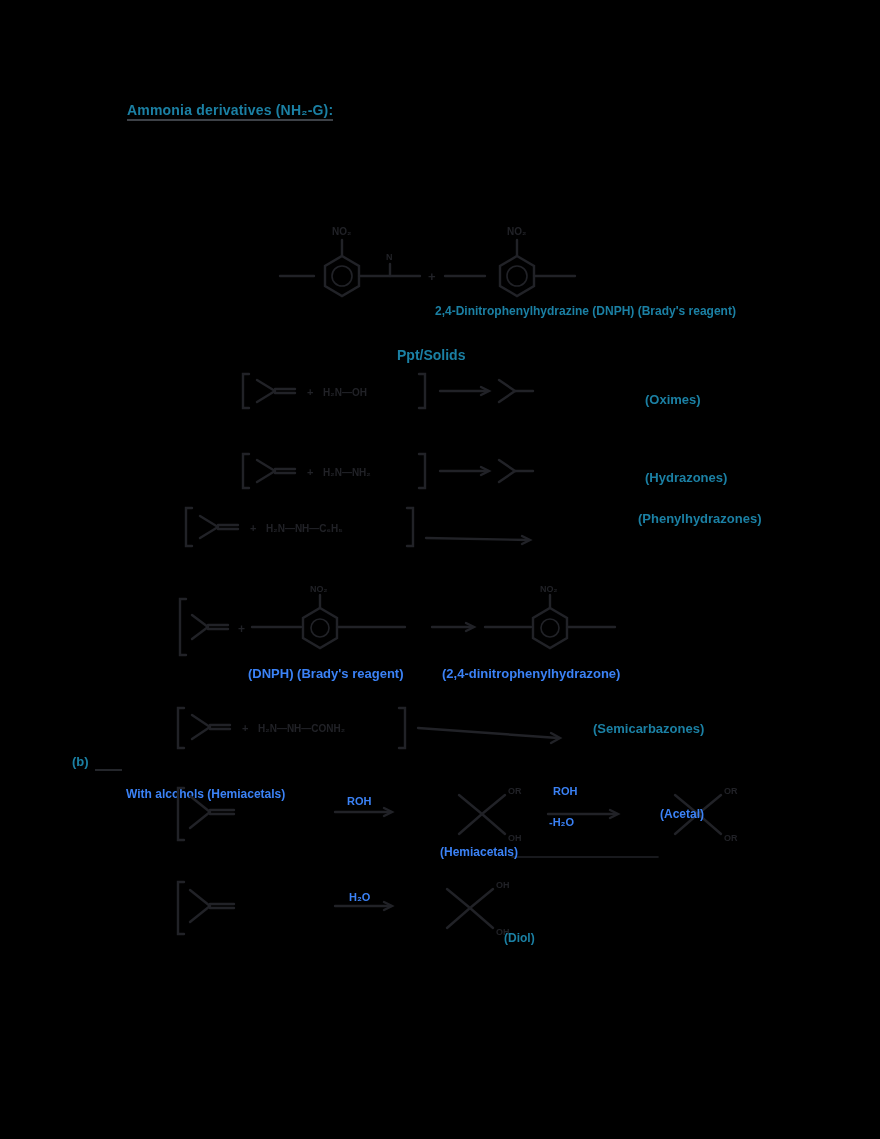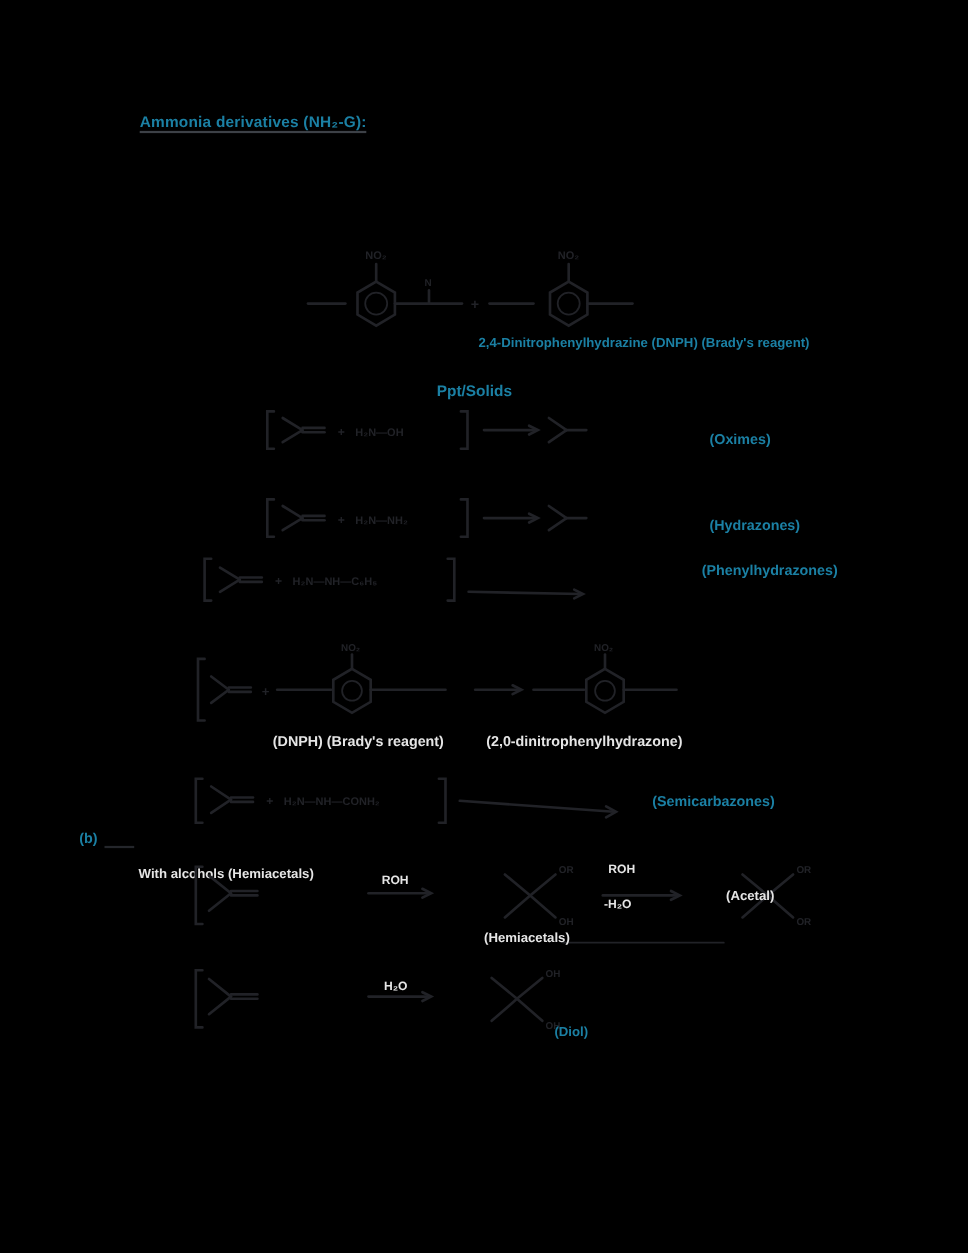--- a/index.html
+++ b/index.html
@@ -2,21 +2,21 @@
 <html><head>
 <meta charset="utf-8">
 <style>
   html,body{margin:0;padding:0;background:#000;}
   .page{
     position:relative;width:804px;height:1139px;background:#000000;
     font-family:"Liberation Sans", sans-serif;overflow:hidden;
   }
   .lbl{position:absolute;font-weight:bold;white-space:nowrap;}
   .teal{color:#1b80a4;}
-  .blue{color:#e5e5e5;}
+  .blue{color:#3b82f6;}
   .heading{font-size:14px;letter-spacing:.2px;}
   .caption{font-size:12px;}
   .deriv{font-size:13px;}
   .small{font-size:11px;}
   .rule{position:absolute;background:#3d4147;height:2px;}
   .blank-line{position:absolute;background:#24262b;height:2px;}
   svg{position:absolute;overflow:visible;}
   svg .ink{stroke:#212227;stroke-width:2.4;fill:none;stroke-linecap:round;}
   svg .ink-thin{stroke:#212227;stroke-width:1.6;fill:none;stroke-linecap:round;}
   svg text{font-family:"Liberation Sans", sans-serif;fill:#212227;font-weight:bold;}
@@ -115,21 +115,21 @@
     <line class="ink" x1="262" y1="42" x2="302" y2="42"></line>
     <polyline class="ink" points="296,38 304,42 296,46"></polyline>
     <line class="ink" x1="315" y1="42" x2="361" y2="42"></line>
     <polygon class="ink" points="380,23 397,33 397,53 380,63 363,53 363,33"></polygon>
     <circle class="ink-thin" cx="380" cy="43" r="9"></circle>
     <line class="ink" x1="380" y1="23" x2="380" y2="10"></line>
     <text x="370" y="7" font-size="9">NO₂</text>
     <line class="ink" x1="397" y1="42" x2="445" y2="42"></line>
   </svg>
   <span class="lbl blue deriv" style="left:248px;top:666px;">(DNPH) (Brady's reagent)</span>
-  <span class="lbl blue deriv" style="left:442px;top:666px;">(2,0-dinitrophenylhydrazone)</span>
+  <span class="lbl blue deriv" style="left:442px;top:666px;">(2,4-dinitrophenylhydrazone)</span>
 
   <svg style="left:170px;top:700px;" width="420" height="56" viewBox="0 0 420 56">
     <polyline class="ink" points="14,8 8,8 8,48 14,48"></polyline>
     <line class="ink" x1="22" y1="15" x2="40" y2="27"></line>
     <line class="ink" x1="22" y1="39" x2="40" y2="27"></line>
     <line class="ink" x1="40" y1="25" x2="60" y2="25"></line>
     <line class="ink" x1="40" y1="29" x2="60" y2="29"></line>
     <text x="72" y="32" font-size="11">+</text>
     <text x="88" y="32" font-size="10">H₂N—NH—CONH₂</text>
     <polyline class="ink" points="229,8 235,8 235,48 229,48"></polyline>

